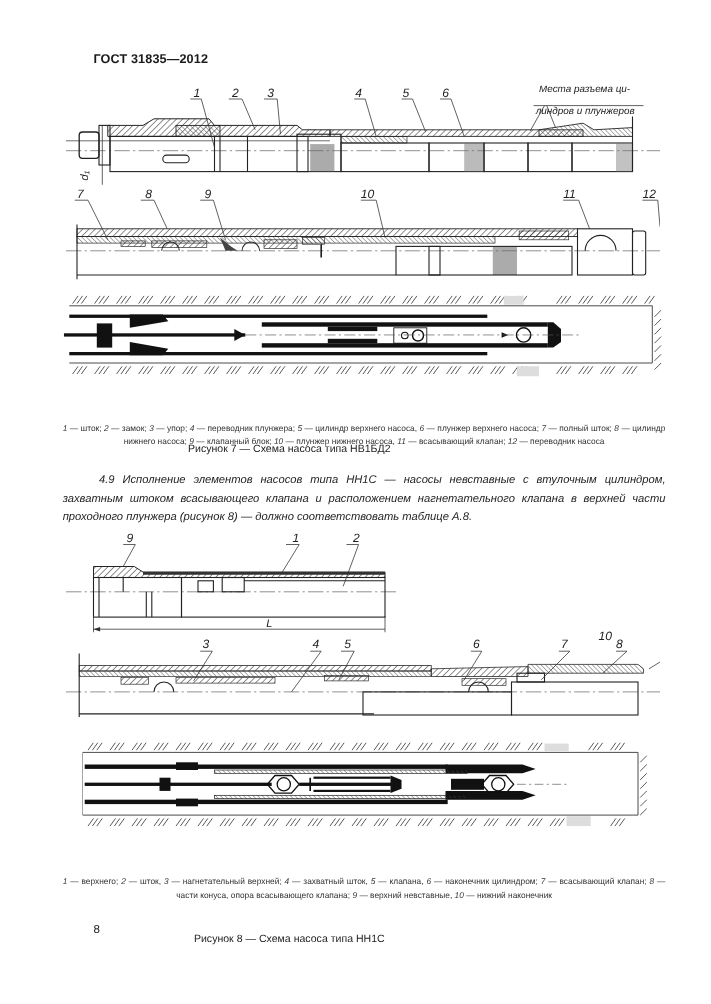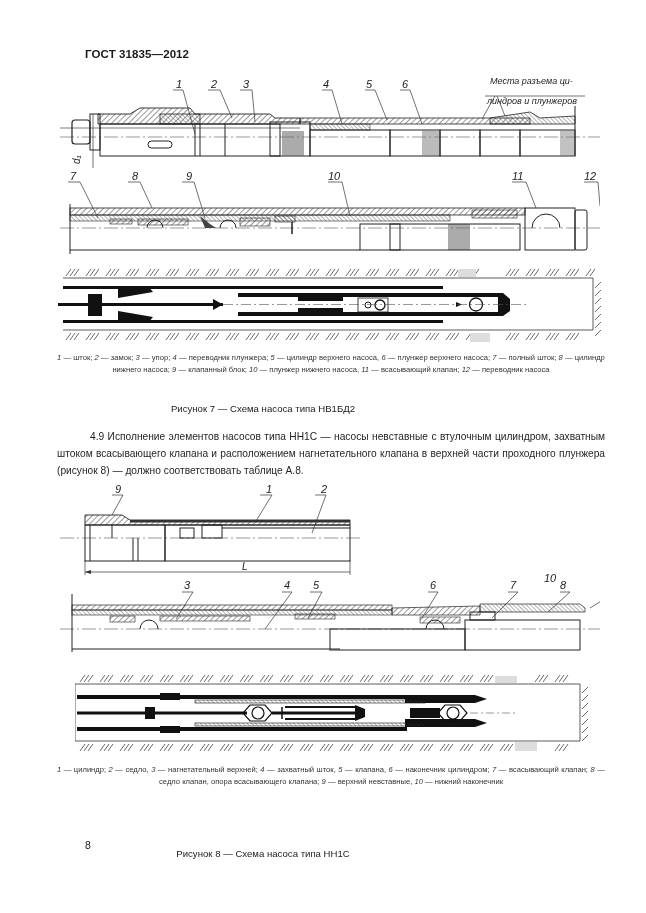--- a/index.html
+++ b/index.html
@@ -2,25 +2,25 @@
 <html><head>
 <meta charset="utf-8">
 <style>
   html, body { margin: 0; padding: 0; background: #ffffff; }
   body { width: 646px; height: 913px; position: relative; overflow: hidden;
          font-family: "Liberation Sans", sans-serif; color: #1a1a1a; }
   .abs { position: absolute; padding-left: 28px; }
   .header { left: 57px; top: 48px; font-size: 11.5px; font-weight: bold; letter-spacing: 0.1px; }
   .fig { position: absolute; }
   .caption-legend { position: absolute; font-size: 7.6px; line-height: 11.5px; text-align: justify;
-                    text-align-last: center; color: #333; }
+                    text-align-last: center; color: #333; margin-top: 32px; }
   .caption-legend i { font-style: italic; }
   .fig-title { position: absolute; left: 0; width: 526px; text-align: center; font-size: 9.6px; color: #222; }
   .para { position: absolute; left: 57px; width: 548px; font-size: 10.2px; line-height: 17px;
-          text-align: justify; color: #1f1f1f; }
+          text-align: justify; color: #1f1f1f; font-style: italic; }
   .para .indent { display: inline-block; width: 33px; }
   .page-num { left: 57px; top: 839px; font-size: 10.5px; }
   svg text { font-family: "Liberation Sans", sans-serif; font-style: italic; }
 </style>
 </head>
 <body>
 
 <div class="abs header">ГОСТ 31835—2012</div>
 
 <svg class="fig" style="left:60px;top:78px" width="540" height="90" viewBox="0 0 540 90">
@@ -280,27 +280,27 @@
   <rect x="210" y="31" width="70" height="2" fill="#111"></rect>
   <rect x="210" y="43" width="70" height="2" fill="#111"></rect>
   <path d="M280 30 L290 34 L290 42 L280 46 Z" fill="#111"></path>
   <rect x="335" y="33" width="30" height="10" fill="#111"></rect>
   <polygon points="370,30 385,30 392,38 385,46 370,46 363,38" fill="none" stroke="#111" stroke-width="1.2"></polygon>
   <circle cx="378" cy="38" r="6" fill="none" stroke="#111" stroke-width="1.2"></circle>
   <line x1="395" y1="38" x2="440" y2="38" stroke="#555" stroke-width="0.6" stroke-dasharray="8,3,2,3"></line>
 </svg>
 
 <div class="caption-legend" style="left:57px;top:764px;width:548px">
-  <span><i>1</i> — <span>цилиндр;</span></span>
-  <span><i>2</i> — <span>седло,</span></span>
+  <span><i>1</i> — <span>верхнего;</span></span>
+  <span><i>2</i> — <span>шток,</span></span>
   <span><i>3</i> — <span>нагнетательный верхней;</span></span>
   <span><i>4</i> — <span>захватный шток,</span></span>
   <span><i>5</i> — <span>клапана,</span></span>
   <span><i>6</i> — <span>наконечник цилиндром;</span></span>
   <span><i>7</i> — <span>всасывающий клапан;</span></span>
-  <span><i>8</i> — <span>седло клапан, опора всасывающего клапана;</span></span>
+  <span><i>8</i> — <span>части конуса, опора всасывающего клапана;</span></span>
   <span><i>9</i> — <span>верхний невставные,</span></span>
   <span><i>10</i> — <span>нижний наконечник</span></span>
 </div>
 
 <div class="fig-title" style="top:848px">Рисунок 8 — Схема насоса типа НН1С</div>
 
 <div class="abs page-num">8</div>
 
 </body></html>

